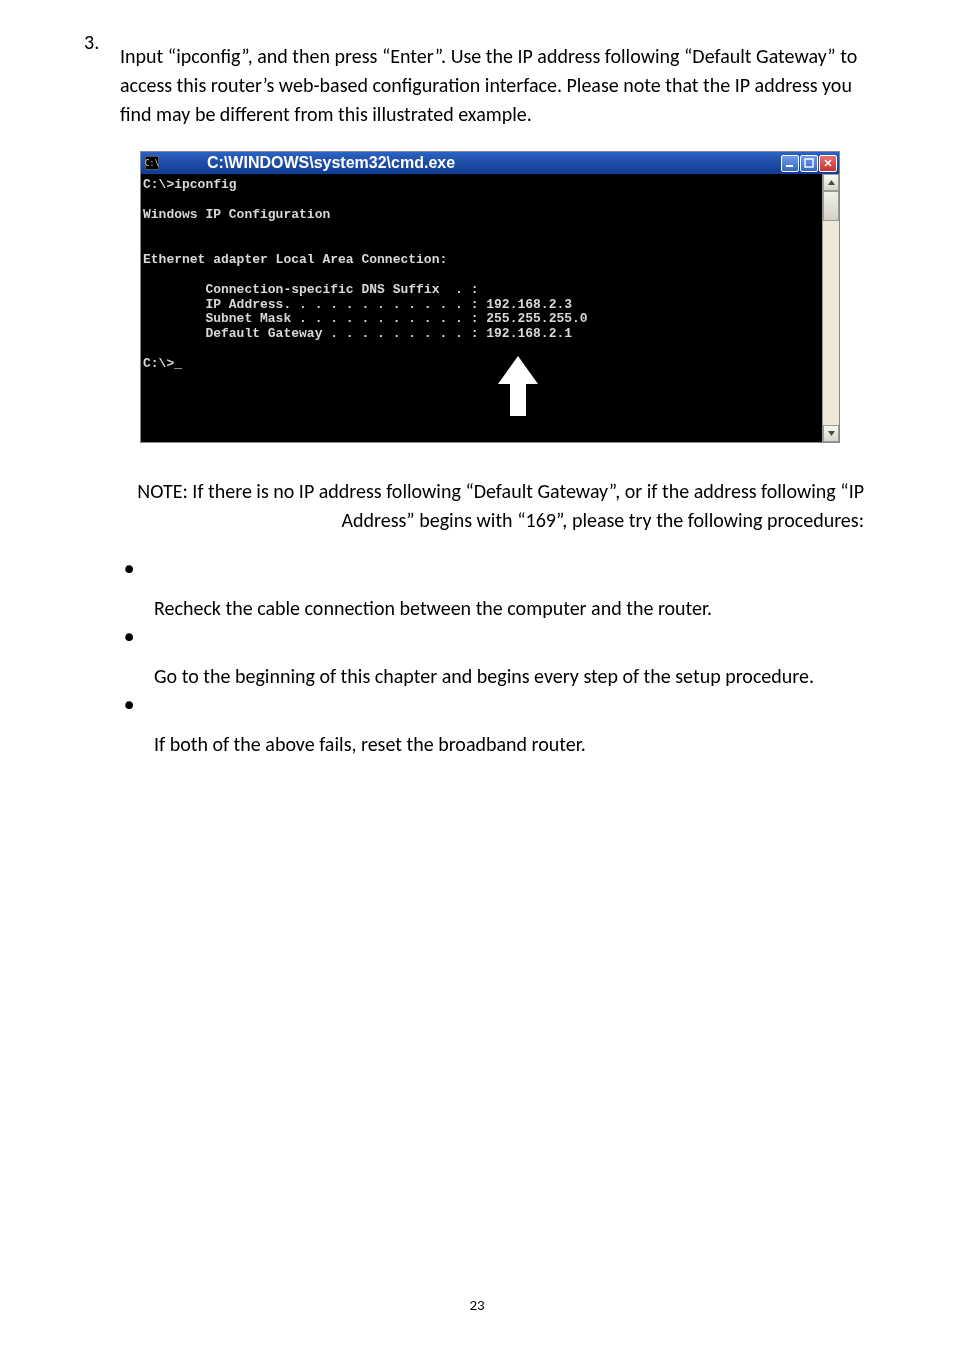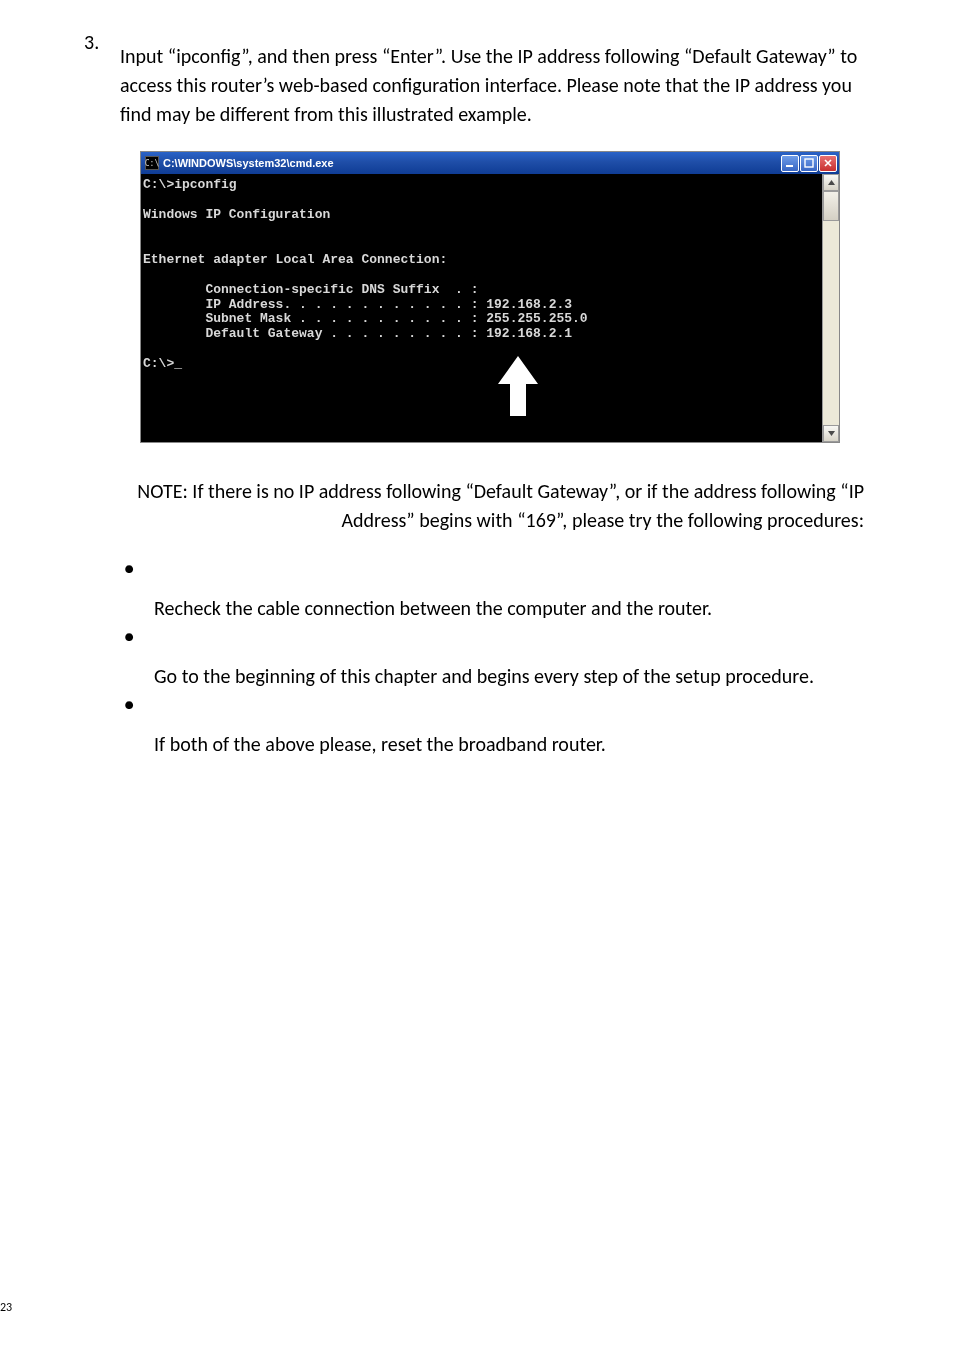--- a/index.html
+++ b/index.html
@@ -55,23 +55,24 @@
       display: flex;
       align-items: center;
       justify-content: center;
       color: #ccc;
       font-size: 8px;
       font-family: monospace;
     }
     .titlebar-text {
       color: #fff;
       font-family: Tahoma, Arial, sans-serif;
-      font-size: 11px;
+      font-size: 16px;
       font-weight: bold;
       flex: 1;
+      margin-left: 44px;
     }
     .win-buttons {
       display: flex;
       gap: 1px;
     }
     .win-btn {
       width: 18px;
       height: 17px;
       background: linear-gradient(to bottom, #6e9ce8, #3866c4);
       border: 1px solid #fff;
@@ -159,22 +160,22 @@
     }
     ul.bullets li .bullet-text {
       flex: 1;
       margin-top: 37px;
     }
     .page-number {
       position: absolute;
       bottom: 36px;
       left: 0;
       right: 0;
-      text-align: left;
-      font-size: 12px;
+      text-align: center;
+      font-size: 15px;
       color: #000;
     }
   </style>
 </head>
 <body>
 
 <div class="step-row">
   <div class="step-number">3.</div>
   <div class="step-text">Input “ipconfig”, and then press “Enter”. Use the IP address following “Default Gateway” to access this router’s web-based configuration interface. Please note that the IP address you find may be different from this illustrated example.</div>
 </div>
@@ -249,17 +250,17 @@
   <li>
     <span class="bullet-mark">●</span>
     <span class="bullet-text">Recheck the cable connection between the computer and the router.</span>
   </li>
   <li>
     <span class="bullet-mark">●</span>
     <span class="bullet-text">Go to the beginning of this chapter and begins every step of the setup procedure.</span>
   </li>
   <li>
     <span class="bullet-mark">●</span>
-    <span class="bullet-text">If both of the above please, reset the broadband router.</span>
+    <span class="bullet-text">If both of the above fails, reset the broadband router.</span>
   </li>
 </ul>
 
 <div class="page-number">23</div>
 
 </body></html>

